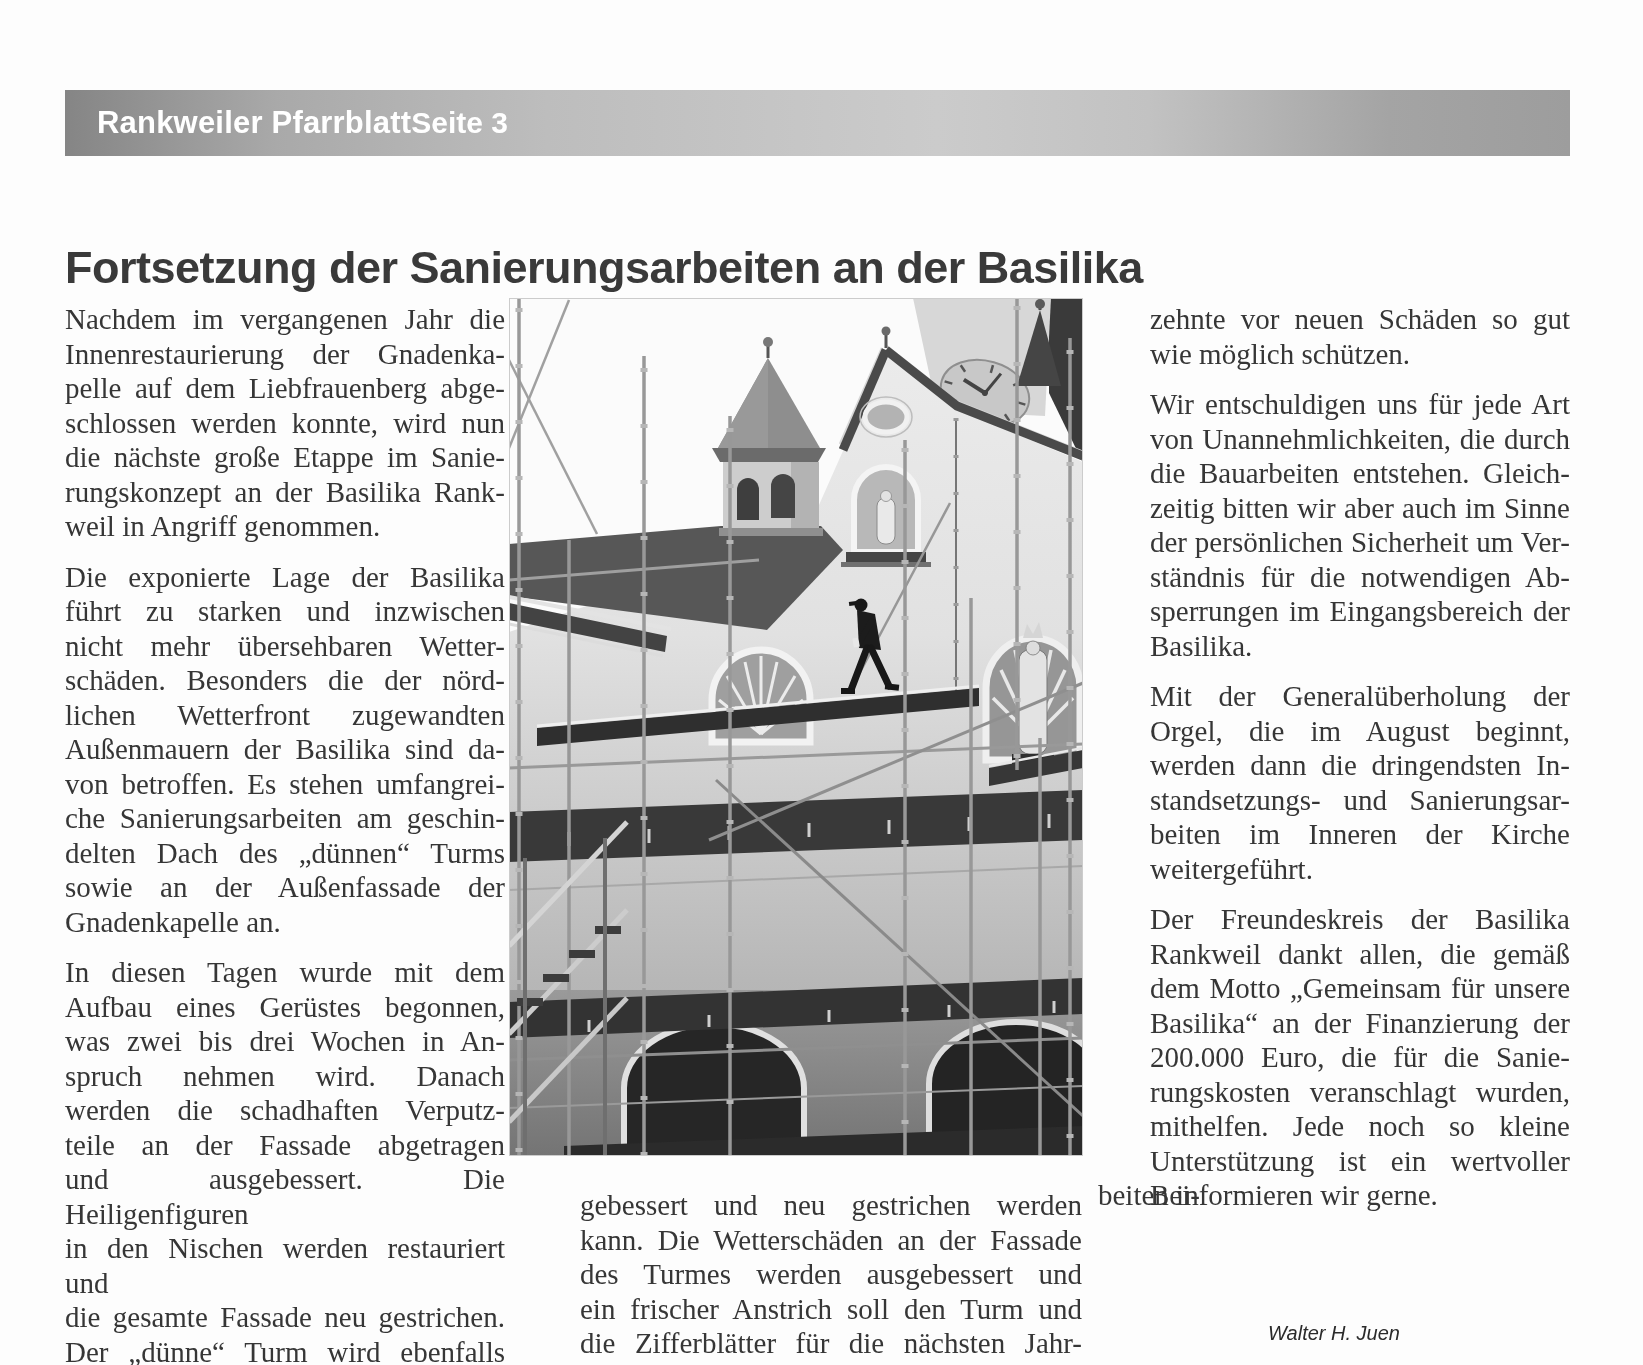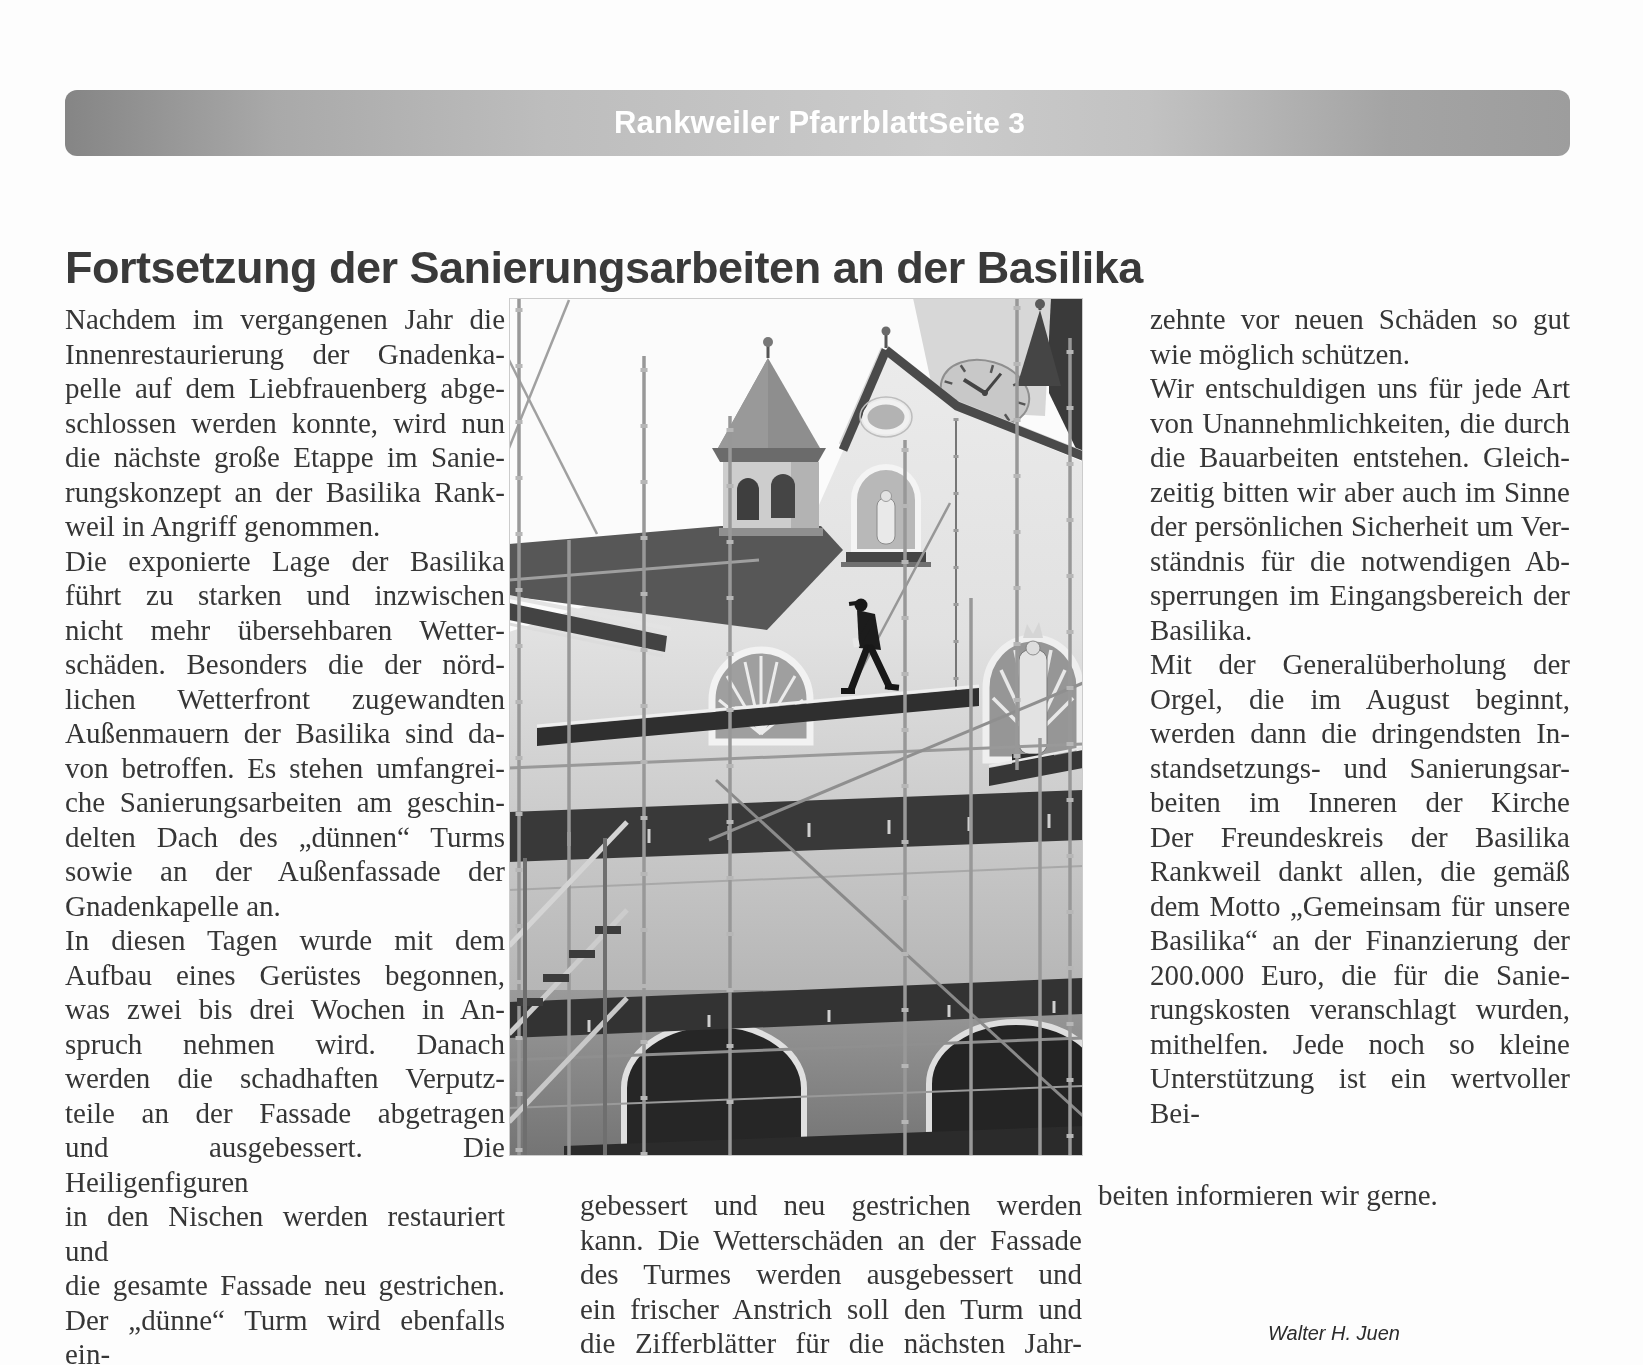--- a/index.html
+++ b/index.html
@@ -1,34 +1,34 @@
 <!DOCTYPE html>
 <html><head>
 <meta charset="utf-8">
 <style>
   html,body{margin:0;padding:0;background:#e8e8e8;}
   .page{position:relative;width:1643px;height:1365px;background:#fdfdfd;overflow:hidden;
         font-family:"Liberation Serif", serif;}
   
   .hbar{position:absolute;left:65px;top:90px;width:1505px;height:66px;
         background:linear-gradient(90deg,#858585 0%,#a9a9a9 14%,#bdbdbd 32%,#cbcbcb 58%,#c2c2c2 72%,#a4a4a4 88%,#9d9d9d 100%);
-        display:flex;align-items:center;justify-content:center;border-radius:12px;}
+        display:flex;align-items:center;justify-content:flex-start;}
   .hbar .brand{font-family:"Liberation Sans",sans-serif;font-weight:bold;font-size:31px;
         color:#ffffff;padding-left:32px;letter-spacing:.2px;}
   .hbar .pageno{font-family:"Liberation Sans",sans-serif;font-weight:bold;font-size:30px;
         color:#ffffff;padding-right:28px;}
   
   .headline{position:absolute;left:65px;top:212px;width:1500px;
         font-family:Liberation Sans, sans-serif;font-weight:bold;font-size:45px;
         letter-spacing:-0.5px;color:#3a3a3a;}
   
   .col{position:absolute;color:#363636;font-size:29px;line-height:34.5px;}
   .col p{margin:0;white-space:pre-line;text-align:justify;text-align-last:justify;}
   .col p.endline{text-align-last:left;}
-  .col p.pstart{}
+  .col p.pstart{margin-top:16px;}
   .col-left{left:65px;top:302px;width:440px;}
   .col-mid{left:580px;top:1188px;width:502px;}
   .col-right{left:1150px;top:302px;width:420px;}
   .col-rbottom{left:1098px;top:1178px;width:472px;}
   .byline{position:absolute;left:1098px;top:1322px;width:472px;text-align:center;
         font-family:"Liberation Sans",sans-serif;font-style:italic;font-size:20px;color:#2b2b2b;}
   
   .photo{position:absolute;left:509px;top:298px;width:574px;height:858px;}
   .photo svg{display:block;}
 </style>
@@ -288,20 +288,21 @@
 zeitig bitten wir aber auch im Sinne
 der persönlichen Sicherheit um Ver-
 ständnis für die notwendigen Ab-
 sperrungen im Eingangsbereich der</p>
     <p class="endline">Basilika.</p>
     <p class="pstart">Mit der Generalüberholung der
 Orgel, die im August beginnt,
 werden dann die dringendsten In-
 standsetzungs- und Sanierungsar-
 beiten im Inneren der Kirche</p>
+    <p class="endline">weitergeführt.</p>
     <p class="pstart">Der Freundeskreis der Basilika
 Rankweil dankt allen, die gemäß
 dem Motto „Gemeinsam für unsere
 Basilika“ an der Finanzierung der
 200.000 Euro, die für die Sanie-
 rungskosten veranschlagt wurden,
 mithelfen. Jede noch so kleine
 Unterstützung ist ein wertvoller Bei-</p>
   </div>
 

